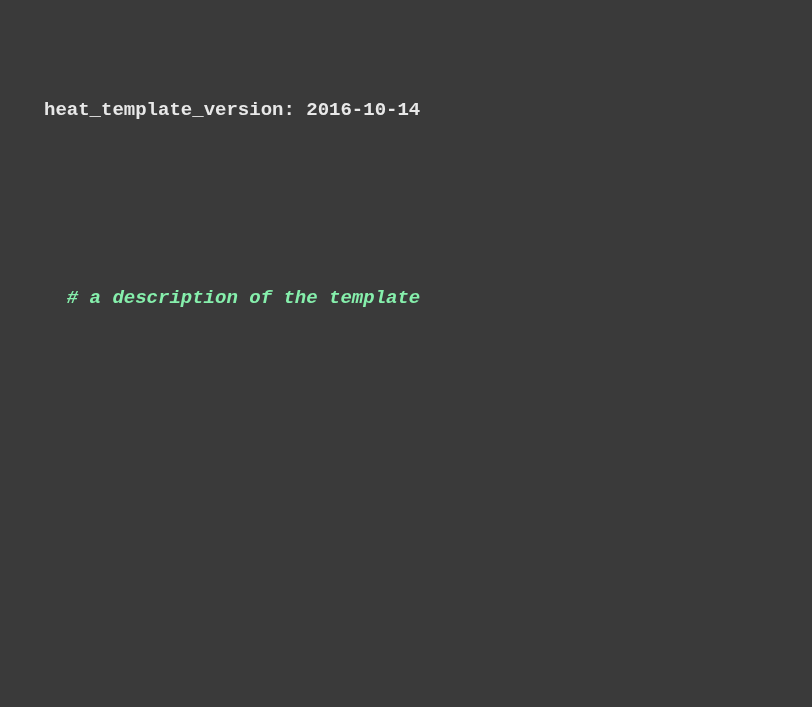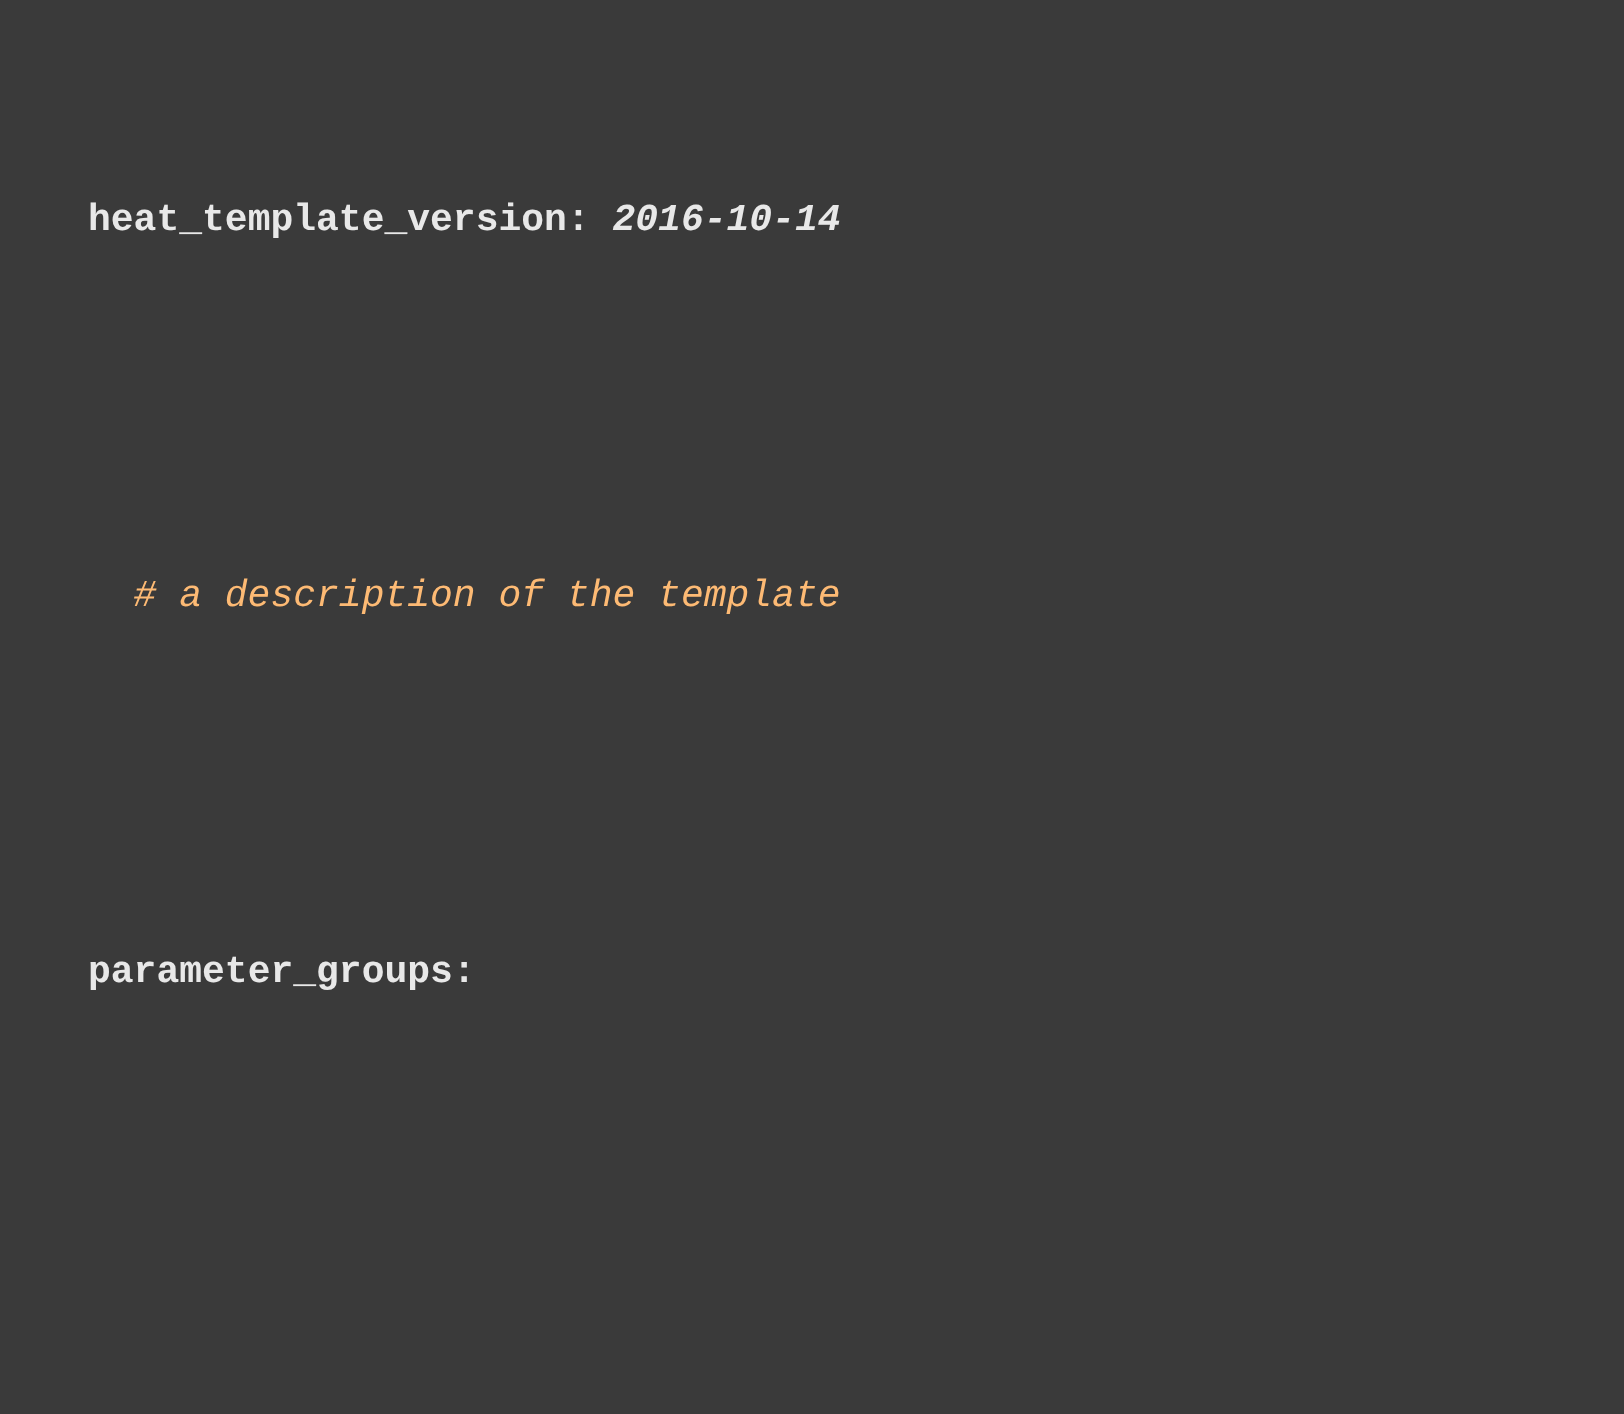--- a/index.html
+++ b/index.html
@@ -21,47 +21,45 @@
       white-space: pre;
     }
     .key {
       color: #e8e8e8;
       font-weight: bold;
       margin-top: 10px;
     }
     .value {
       color: #e8e8e8;
       font-weight: bold;
-      font-style: italic;
     }
     .comment {
-      color: #fdba74;
+      color: #86efac;
       font-style: italic;
-      font-weight: normal;
+      font-weight: bold;
       text-align: right;
     }
     .line {
       display: block;
     }
     .indent {
       padding-left: 2ch;
     }
     .blank-line {
       height: 1.65em;
     }
   </style>
 </head>
 <body>
 
 <div class="code-block">
   <span class="line"><span class="key">heat_template_version:</span><span class="value"> 2016-10-14</span></span>
   <div class="blank-line"></div>
   <span class="line indent"><span class="comment"># a description of the template</span></span>
   <div class="blank-line"></div>
-  <span class="line"><span class="key">parameter_groups:</span></span>
   
   
   
   
   
   
   
   
   
   

